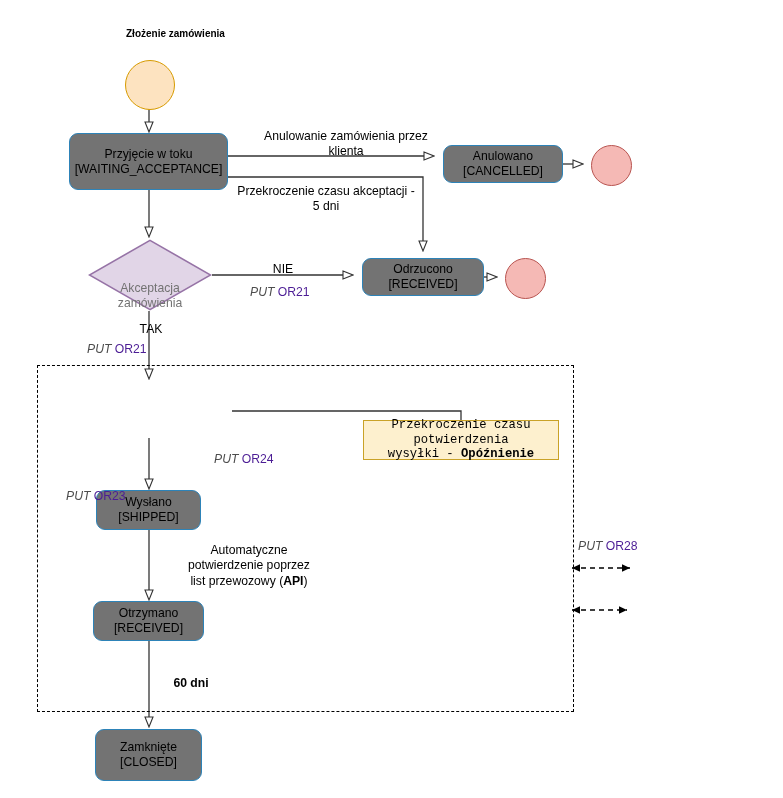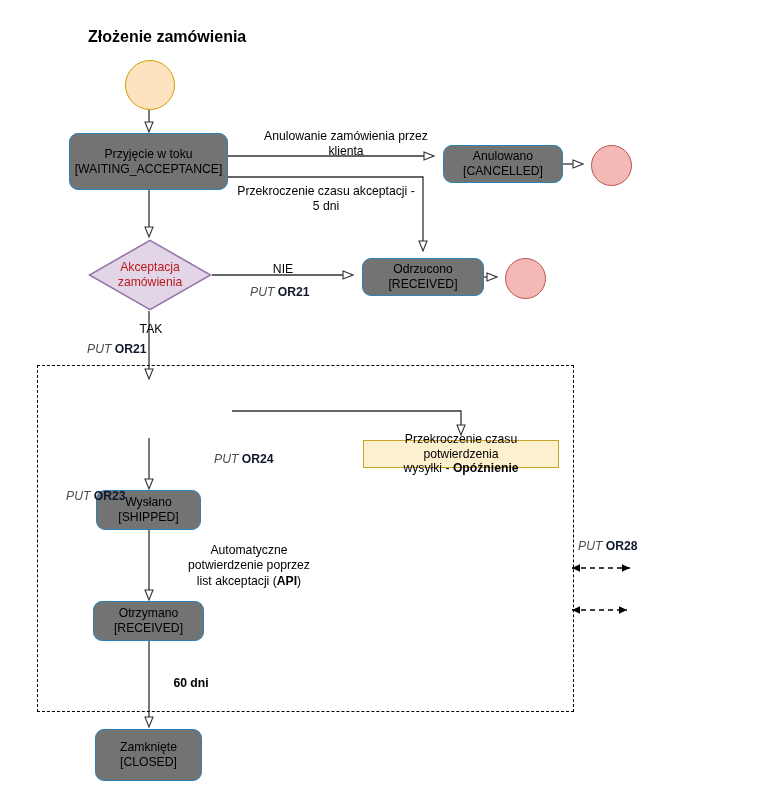--- a/index.html
+++ b/index.html
@@ -69,26 +69,26 @@
   .decision .diamond-shape {
     position: absolute;
     left: 0; top: 0;
     width: 100%; height: 100%;
   }
   .decision .diamond-label {
     position: absolute;
     left: 0; top: 0;
     width: 100%; height: 100%;
     display: flex;
-    align-items: center;
+    align-items: flex-end;
     justify-content: center;
     text-align: center;
     font-size: 12.2px;
     line-height: 1.22;
-    color: #b91c1c;
+    color: #737373;
   }
 
   
   .note {
     background: #fdf0ce;
     border: 1.2px solid #c9a227;
     font-size: 12.2px;
     padding: 2px 4px;
   }
 
@@ -98,36 +98,37 @@
     font-size: 12.2px;
     color: #000000;
     text-align: center;
     line-height: 1.25;
     white-space: nowrap;
   }
   .label.multiline { white-space: normal; }
   .label.bold { font-weight: bold; }
   .title {
     position: absolute;
-    font-size: 16px;
+    font-size: 10px;
     font-weight: bold;
     color: #000000;
     white-space: nowrap;
+    margin-left: 38px;
   }
   .put {
     position: absolute;
     font-size: 12.2px;
     font-style: italic;
     color: #4d4d4d;
     white-space: nowrap;
   }
   .put .code {
-    font-weight: bold;
+    font-weight: normal;
     font-style: normal;
-    color: #0f172a;
+    color: #4c1d95;
   }
   .inline-b { font-weight: bold; }
 
   
   .group-frame {
     position: absolute;
     border: 1.6px dashed #000000;
     background: transparent;
   }
 </style>
@@ -219,21 +220,21 @@
   <div class="node state" style="left:362px; top:258px; width:122px; height:38px;">
     <div>
       <div>Odrzucono</div>
       <div>[RECEIVED]</div>
     </div>
   </div>
 
   <div class="end-circle" style="left:505px; top:258px; width:39px; height:39px;"></div>
 
 
-  <div class="node note" style="left:363px; top:440px; width:196px; height:28px;">
+  <div class="node note" style="left:363px; top:420px; width:196px; height:40px;font-family:Liberation Mono, monospace;">
     <div>
       <div>Przekroczenie czasu potwierdzenia</div>
       <div><span>wysyłki - </span><span class="inline-b">Opóźnienie</span></div>
     </div>
   </div>
 
   <div class="node state" style="left:96px; top:490px; width:105px; height:40px;">
     <div>
       <div>Wysłano</div>
       <div>[SHIPPED]</div>
@@ -286,21 +287,21 @@
   </div>
 
   <div class="put" style="left:166px; top:452px;margin-left:48px;">
     <span>PUT</span>
     <span class="code">OR24</span>
   </div>
 
   <div class="label multiline" style="left:163px; top:543px; width:172px;">
     <div>Automatyczne</div>
     <div>potwierdzenie poprzez</div>
-    <div><span>list akceptacji (</span><span class="inline-b">API</span><span>)</span></div>
+    <div><span>list przewozowy (</span><span class="inline-b">API</span><span>)</span></div>
   </div>
 
   <div class="label bold" style="left:164px; top:676px; width:54px;">60 dni</div>
 
   <div class="put" style="left:578px; top:539px;">
     <span>PUT</span>
     <span class="code">OR28</span>
   </div>
 
 </div>

